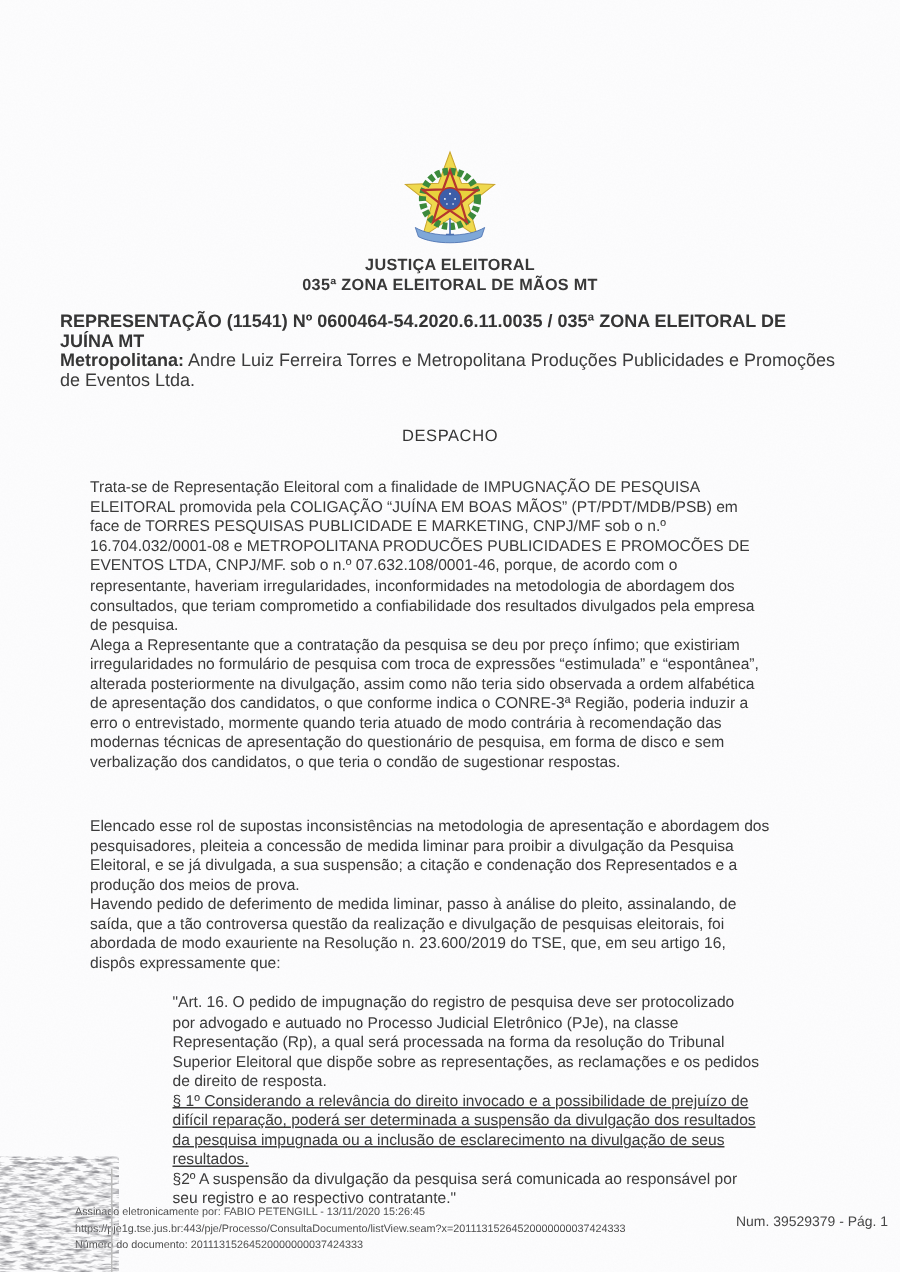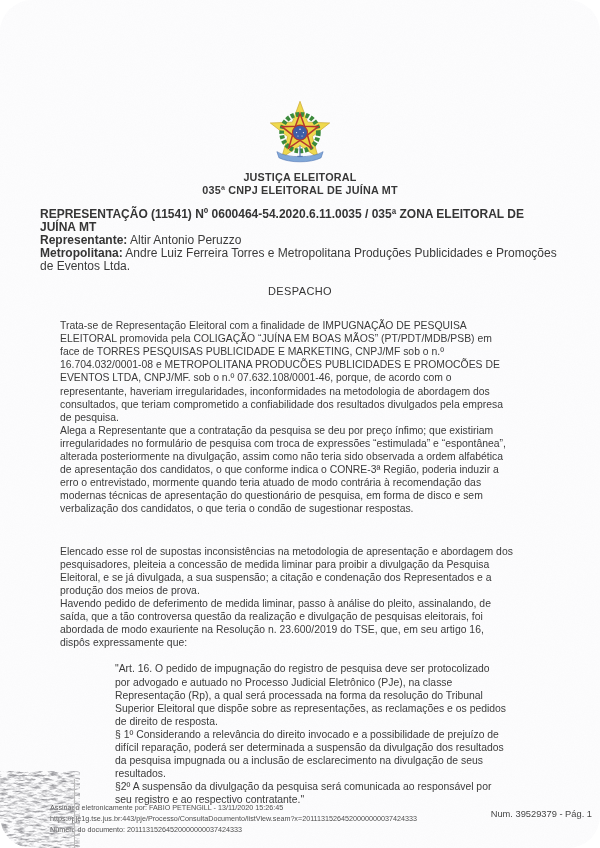--- a/index.html
+++ b/index.html
@@ -4,21 +4,20 @@
 <style>
   html, body { margin: 0; padding: 0; background: #ffffff; }
   .page {
     position: relative;
     width: 600px;
     height: 848px;
     background: #fdfdfe;
     font-family: "Liberation Sans", sans-serif;
     color: #3b3b3b;
     overflow: hidden;
-    border-radius: 32px;
   }
   .scan-tint {
     position: absolute; inset: 0;
     opacity: 0.035;
     pointer-events: none;
   }
   .emblem {
     position: absolute;
     left: 266px; top: 99px;
     width: 68px; height: 74px;
@@ -66,21 +65,21 @@
     line-height: 13.1px;
     white-space: pre-line;
   }
   .para { white-space: pre-line; margin-left: 20px; }
   .para + .para { margin-top: 16px; }
   .quote {
     margin: 0 0 0 75px;
     width: 445px;
     white-space: pre-line;
   }
-  .u { }
+  .u { text-decoration: underline; }
   .stamp {
     position: absolute;
     left: 0; top: 771px;
     width: 80px; height: 77px;
   }
   .footer-text {
     position: absolute;
     left: 50px; top: 803px;
     font-size: 7.2px;
     line-height: 10.9px;
@@ -122,26 +121,25 @@
     <circle cx="47" cy="52" r="0.8" fill="#ffffff"></circle>
     <circle cx="53" cy="52" r="0.8" fill="#ffffff"></circle>
 
     <line x1="50" y1="66" x2="50" y2="86" stroke="#4a6faf" stroke-width="1.6"></line>
     <line x1="46" y1="82" x2="54" y2="82" stroke="#4a6faf" stroke-width="1.6"></line>
 
     <path d="M16,75 C32,85 68,85 84,75 L81,84 C66,92 34,92 19,84 Z" fill="#7fa7d8" stroke="#4a6faf" stroke-width="0.8"></path>
   </svg>
 
   <div class="court court-1">JUSTIÇA ELEITORAL</div>
-  <div class="court court-2">035ª CNPJ ELEITORAL DE JUÍNA MT</div>
+  <div class="court court-2">035ª ZONA ELEITORAL DE MÃOS MT</div>
 
   <div class="case-block">
     <div class="case-title">REPRESENTAÇÃO (11541) Nº 0600464-54.2020.6.11.0035 / 035ª ZONA ELEITORAL DE
 JUÍNA MT</div>
-    <div class="meta-line"><b>Representante:</b><span> Altir Antonio Peruzzo</span></div>
     <div class="meta-line"><b>Metropolitana:</b><span> Andre Luiz Ferreira Torres e Metropolitana Produções Publicidades e Promoções
 de Eventos Ltda.</span></div>
   </div>
 
   <div class="despacho">DESPACHO</div>
 
   <div class="body-text">
     <div class="para">Trata-se de Representação Eleitoral com a finalidade de IMPUGNAÇÃO DE PESQUISA
 ELEITORAL promovida pela COLIGAÇÃO “JUÍNA EM BOAS MÃOS” (PT/PDT/MDB/PSB) em
 face de TORRES PESQUISAS PUBLICIDADE E MARKETING, CNPJ/MF sob o n.º

